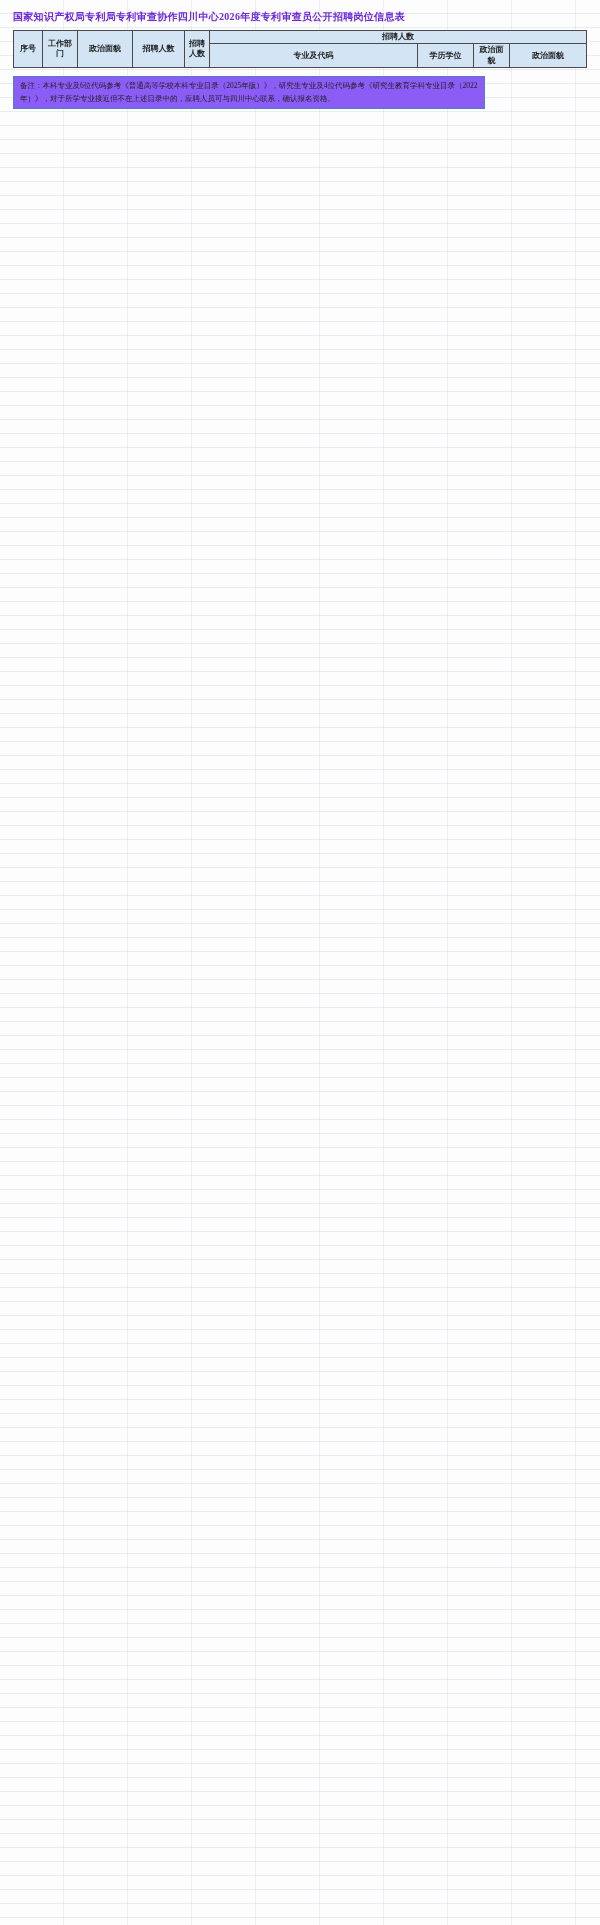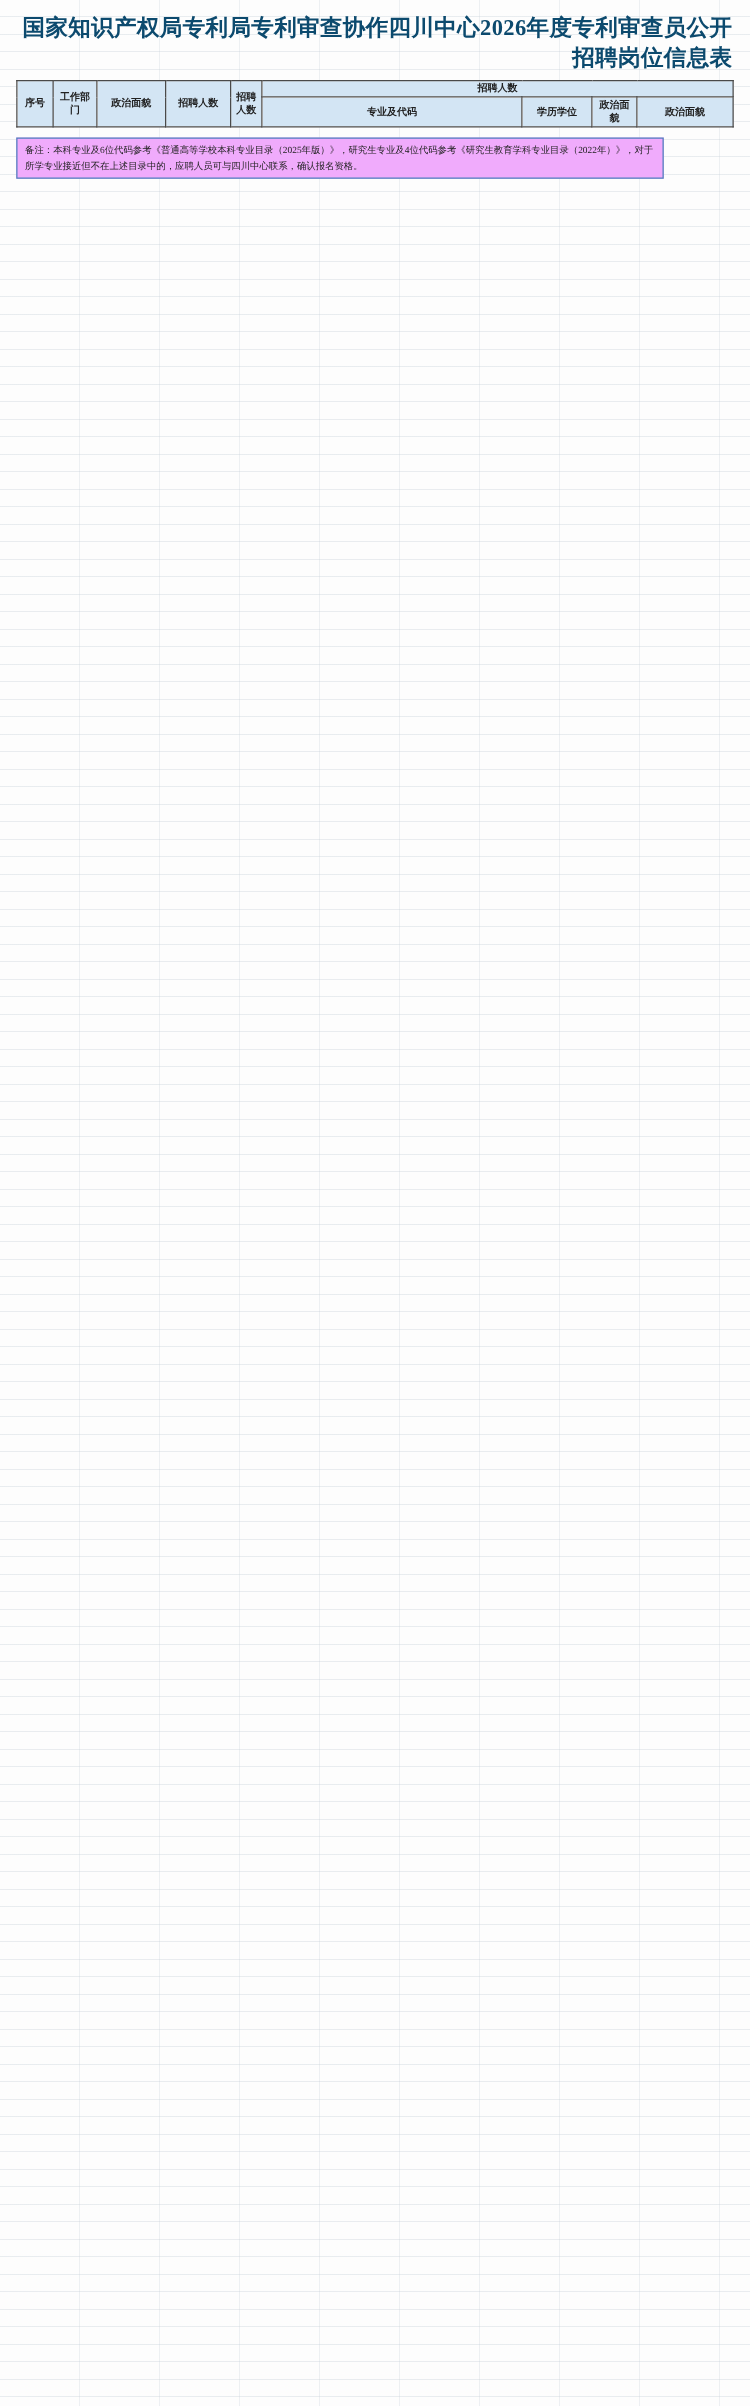--- a/index.html
+++ b/index.html
@@ -7,42 +7,42 @@
     width:600px;height:1925px;overflow:hidden;
     background-color:#fdfdfd;
     background-image:
       repeating-linear-gradient(to bottom, transparent 0 13px, rgba(195,205,214,.35) 13px 14px),
       repeating-linear-gradient(to right, transparent 0 63px, rgba(195,205,214,.28) 63px 64px);
     font-family:"Liberation Serif", serif;
     color:#333;
   }
   .page-title{
     margin:10px 0 6px 13px;width:573px;
-    text-align:right;font-size:18px;font-weight:bold;color:#0c4a6e;
+    text-align:left;font-size:10px;font-weight:bold;color:#6d28d9;
     letter-spacing:.3px;
   }
   table.recruit{
     border-collapse:collapse;table-layout:fixed;
     margin-left:13px;width:573px;background:#fff;
   }
   .recruit th,.recruit td{
     border:1px solid #4a4a4a;
     padding:1px 2px;
     vertical-align:middle;
     word-break:break-all;
     overflow:hidden;
   }
   .recruit th{
     background:#d3e5f4;font-size:8px;font-weight:bold;
     text-align:center;line-height:1.3;color:#222;
   }
   .note-box{
     box-sizing:border-box;
-    margin:8px 0 0 13px;width:518px;
-    border:1px solid #4f81bd;background:#f0abfc;
+    margin:8px 0 0 13px;width:472px;
+    border:1px solid #4f81bd;background:#8b5cf6;
     font-size:7.5px;line-height:1.65;color:#222;
     padding:3px 6px;text-align:left;
   }
 </style>
 </head>
 <body>
 
 <div class="page-title">国家知识产权局专利局专利审查协作四川中心2026年度专利审查员公开招聘岗位信息表</div>
 
 <table class="recruit">

